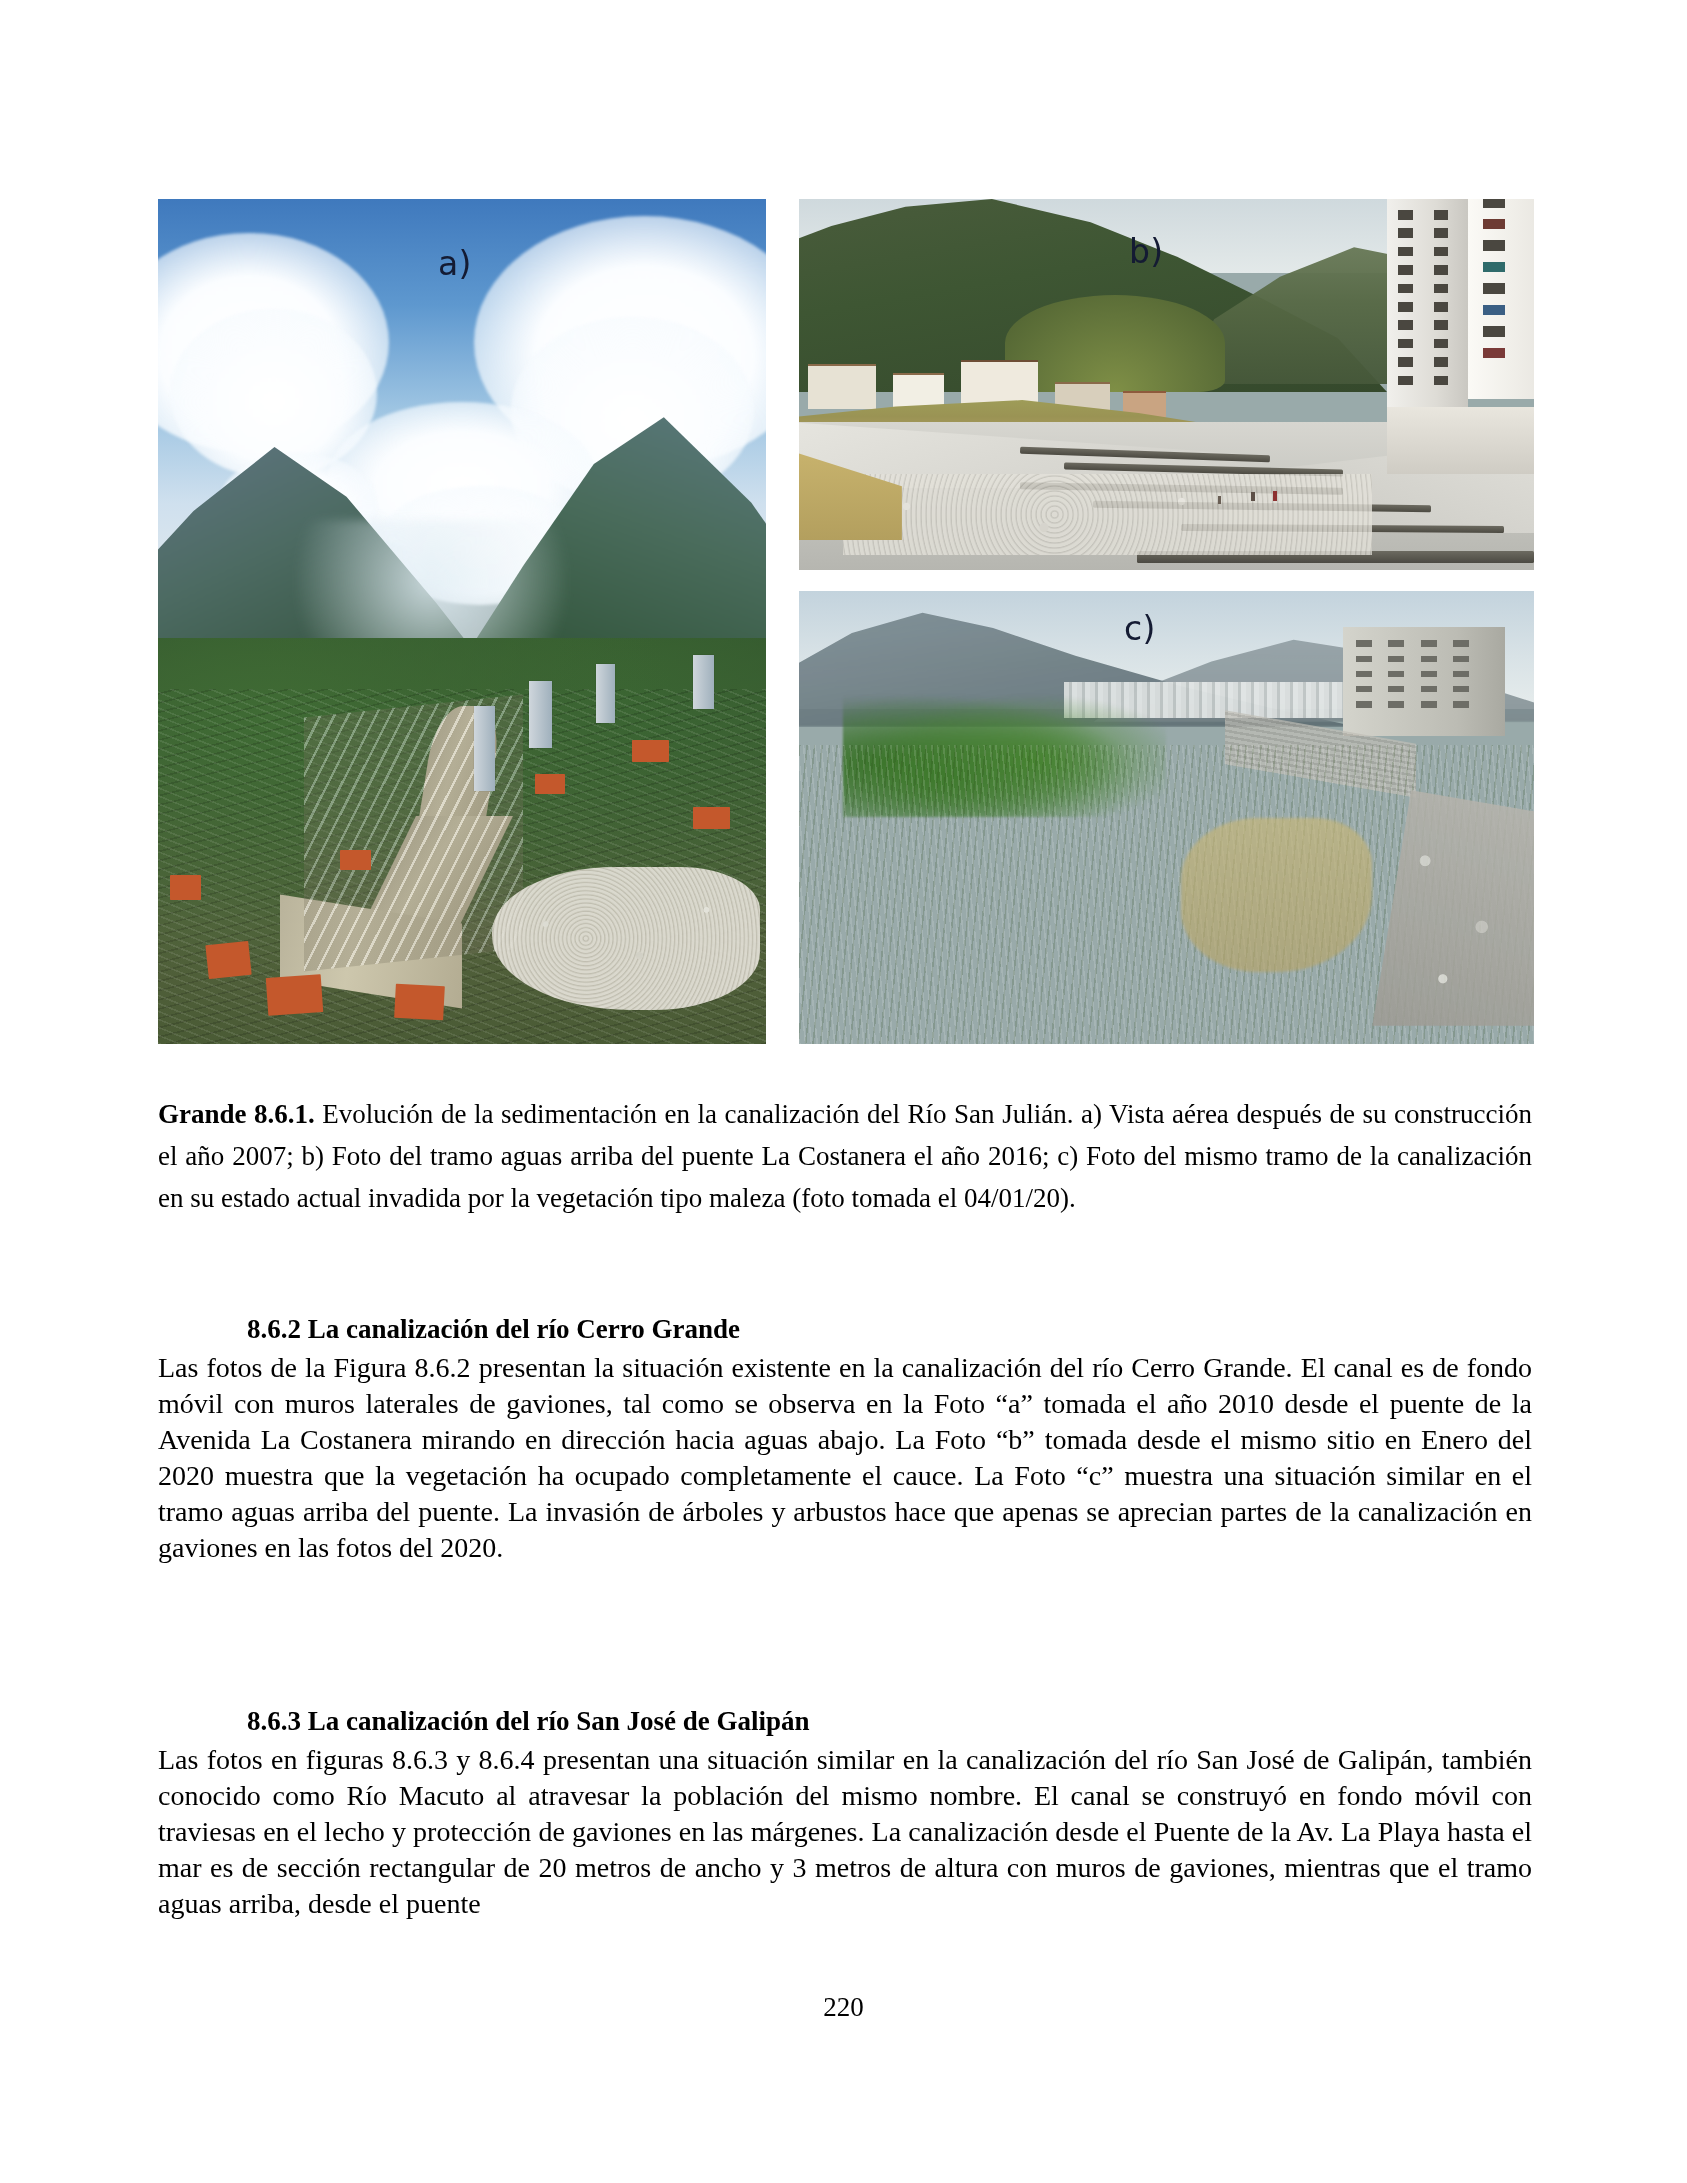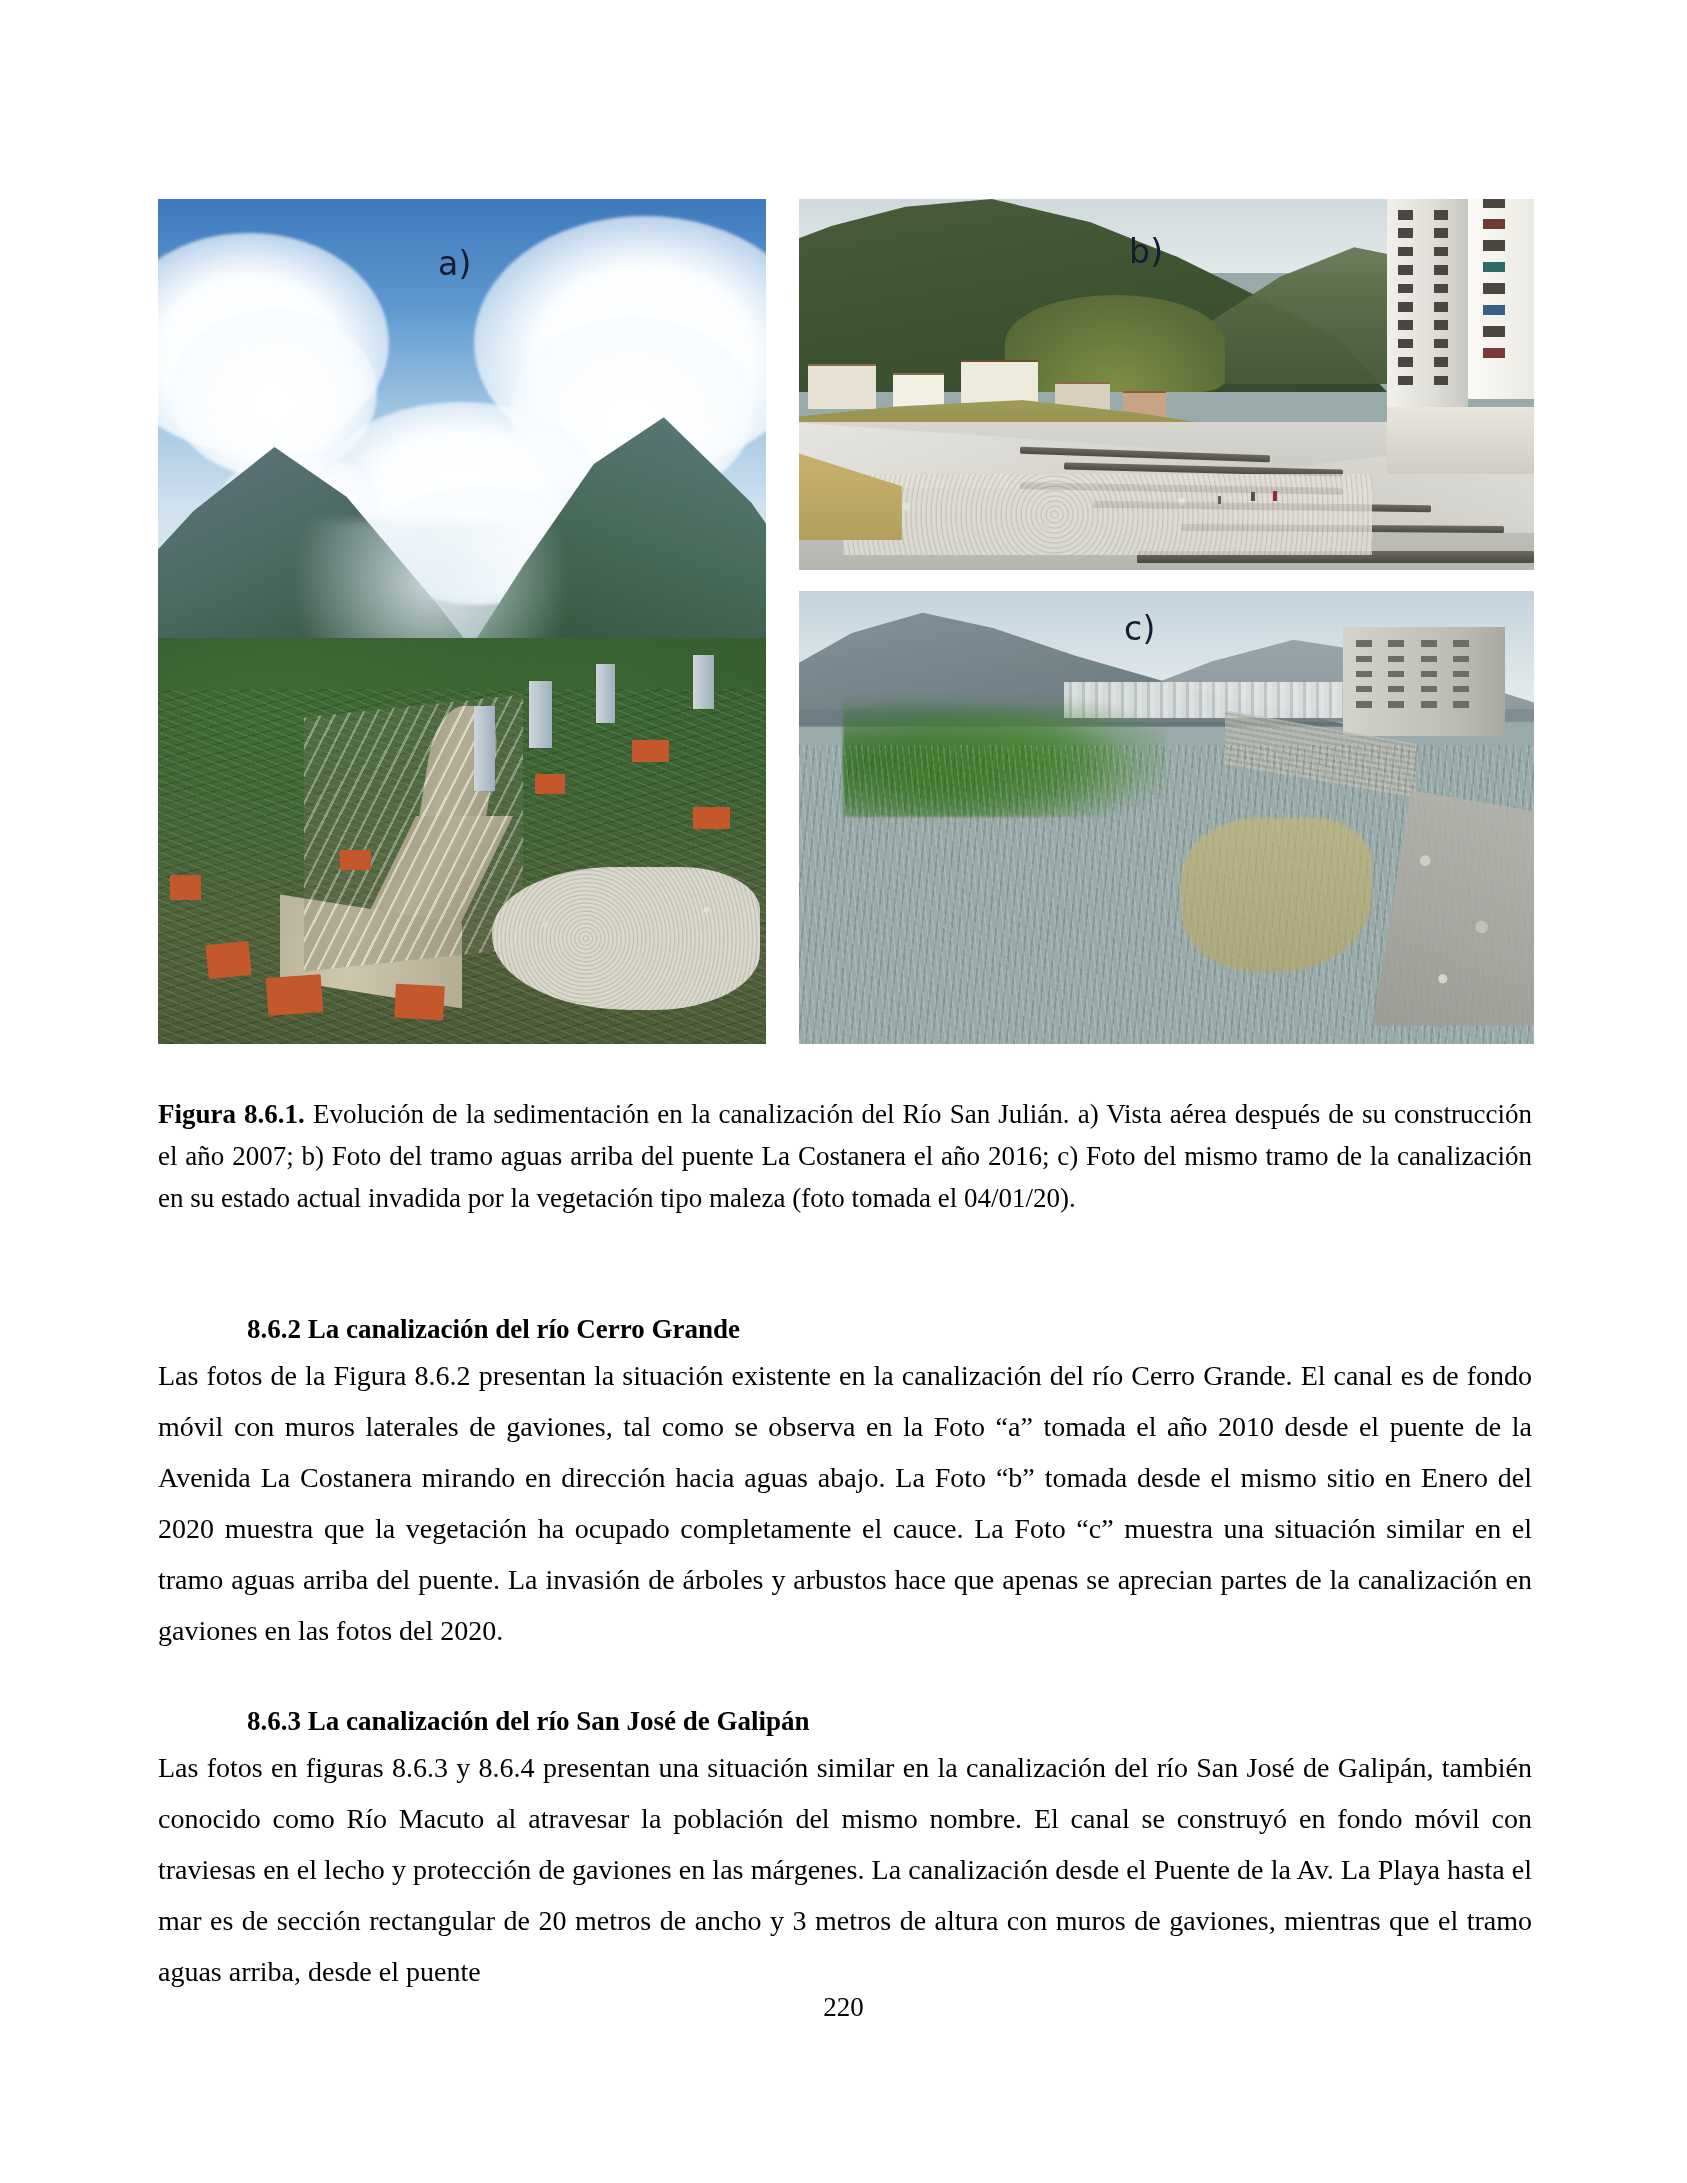--- a/index.html
+++ b/index.html
@@ -312,21 +312,21 @@
   }
   .sec-head {
     font-size: 27px;
     font-weight: bold;
     line-height: 42px;
     text-indent: 89px;
     margin: 0 0 0 0;
   }
   .sec-body {
     font-size: 28px;
-    line-height: 51px;
+    line-height: 36px;
     text-align: justify;
     text-justify: inter-word;
     margin: 0;
   }
   #section-862 { top: 1308px; }
   #section-863 { top: 1660px; margin-top: 40px; }
 
   .page-number {
     position: absolute;
     left: 0;
@@ -488,21 +488,21 @@
         <div class="c-trees"></div>
         <div class="c-veg"></div>
         <div class="c-veg-tex"></div>
         <div class="c-dry"></div>
         <div class="c-rock"></div>
       </div>
       <span class="photo-label">c)</span>
     </div>
   </div>
 
-  <div class="caption"><b>Figura 8.6.1.</b><span> Evolución de la sedimentación en la canalización del Río San Julián.  a) Vista aérea después de su construcción el año 2007; b)  Foto del tramo aguas arriba del puente La Costanera el año 2016; c) Foto del mismo tramo de la canalización en su estado actual invadida por la vegetación tipo maleza (foto tomada el 04/01/20).</span></div>
+  <div class="caption"><b>Grande 8.6.1.</b><span> Evolución de la sedimentación en la canalización del Río San Julián.  a) Vista aérea después de su construcción el año 2007; b)  Foto del tramo aguas arriba del puente La Costanera el año 2016; c) Foto del mismo tramo de la canalización en su estado actual invadida por la vegetación tipo maleza (foto tomada el 04/01/20).</span></div>
 
   <div class="section" id="section-862">
     <p class="sec-head">8.6.2 La canalización del río Cerro Grande</p>
     <p class="sec-body">Las fotos de la Figura 8.6.2 presentan la situación existente en la canalización del río Cerro Grande. El canal es de fondo móvil con muros laterales de gaviones, tal como se observa en la Foto “a” tomada el año 2010 desde el puente de la Avenida La Costanera mirando en dirección hacia aguas abajo. La Foto “b” tomada desde el mismo sitio en Enero del 2020 muestra que la vegetación ha ocupado completamente el cauce. La Foto “c” muestra una situación similar en el tramo aguas arriba del puente. La invasión de árboles y arbustos hace que apenas se aprecian partes de la canalización en gaviones en las fotos del 2020.</p>
   </div>
 
   <div class="section" id="section-863">
     <p class="sec-head">8.6.3 La canalización del río San José de Galipán</p>
     <p class="sec-body">Las fotos en figuras 8.6.3 y 8.6.4 presentan una situación similar en la canalización del río San José de Galipán, también conocido como Río Macuto al atravesar la población del mismo nombre. El canal se construyó en fondo móvil con traviesas en el lecho y protección de gaviones en las márgenes. La canalización desde el Puente de la Av. La Playa hasta el mar es de sección rectangular  de 20 metros de ancho y 3 metros de altura con muros de gaviones, mientras que el tramo aguas arriba, desde el puente</p>
   </div>

